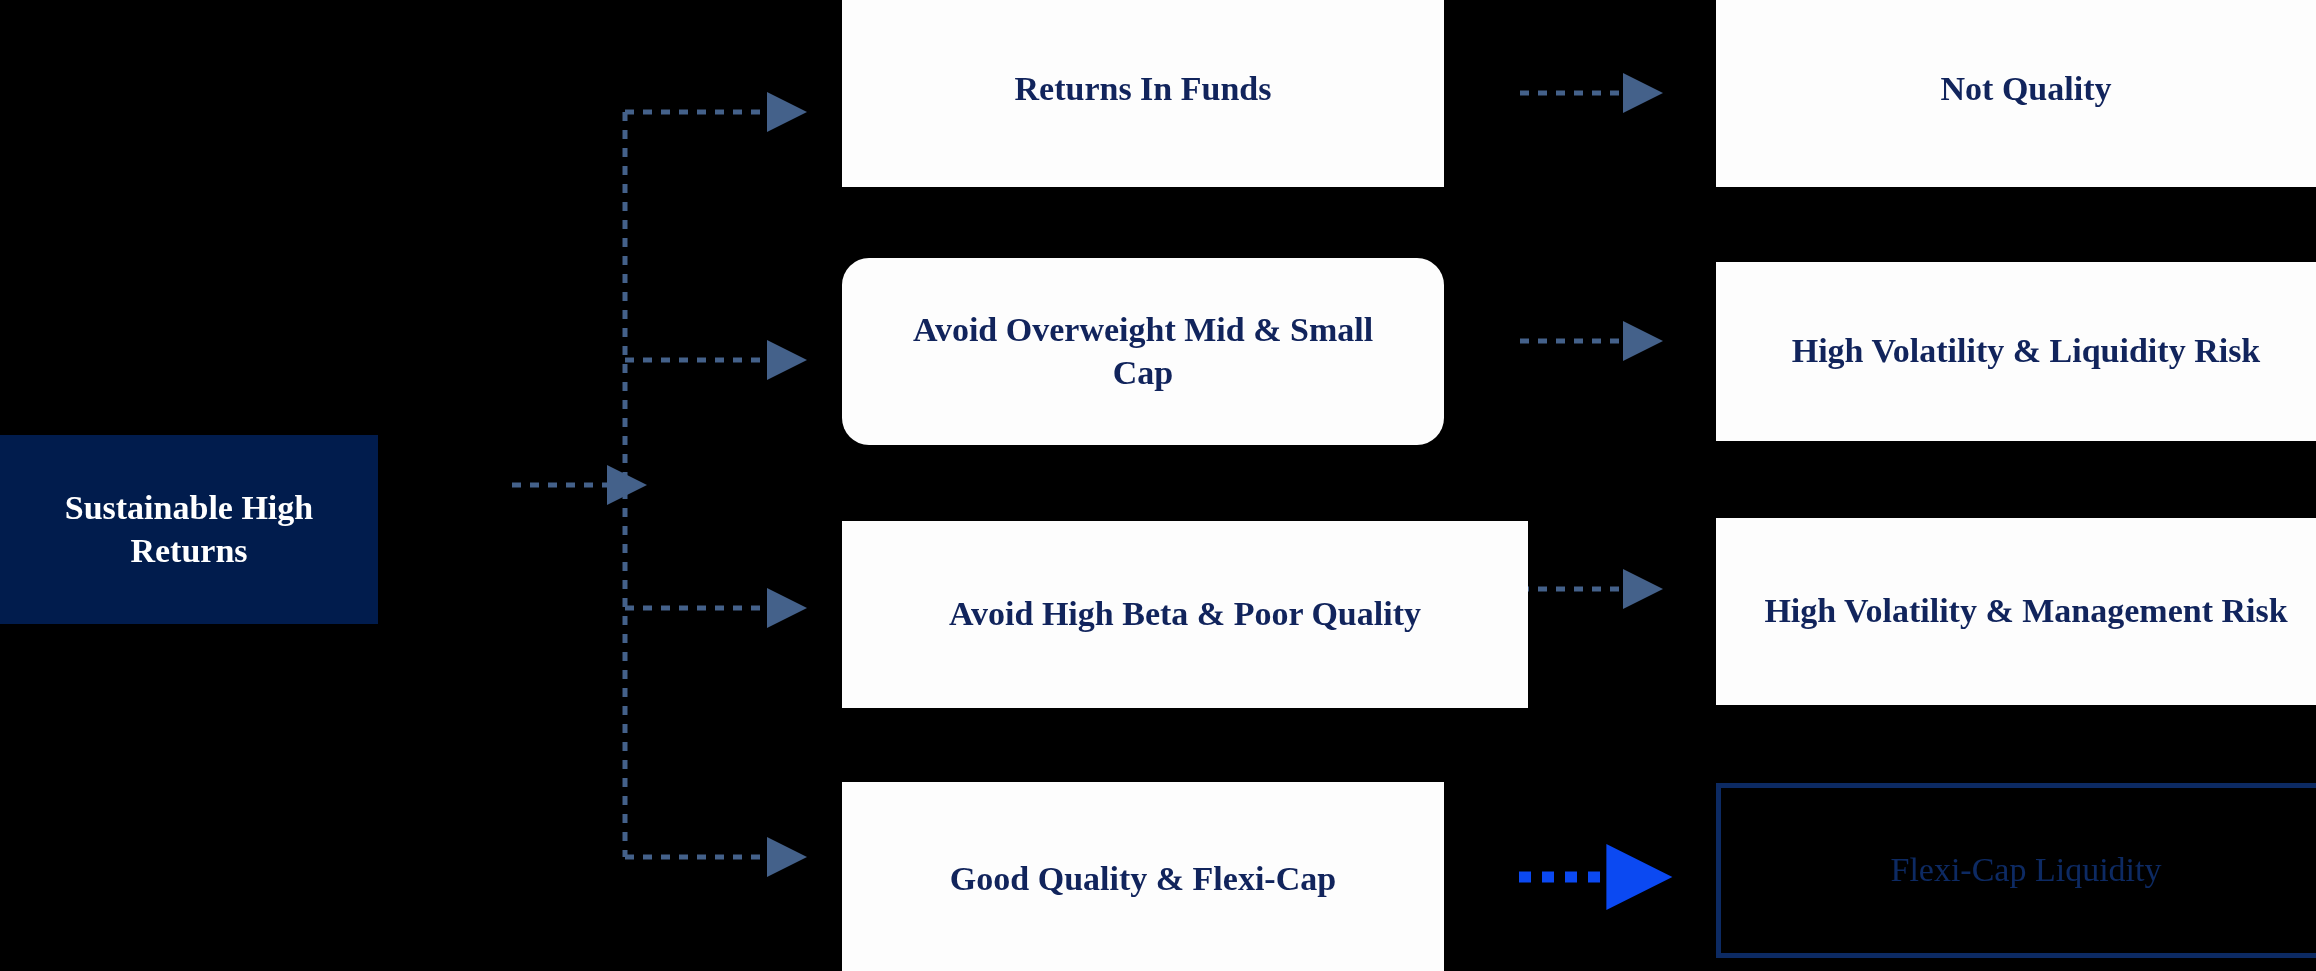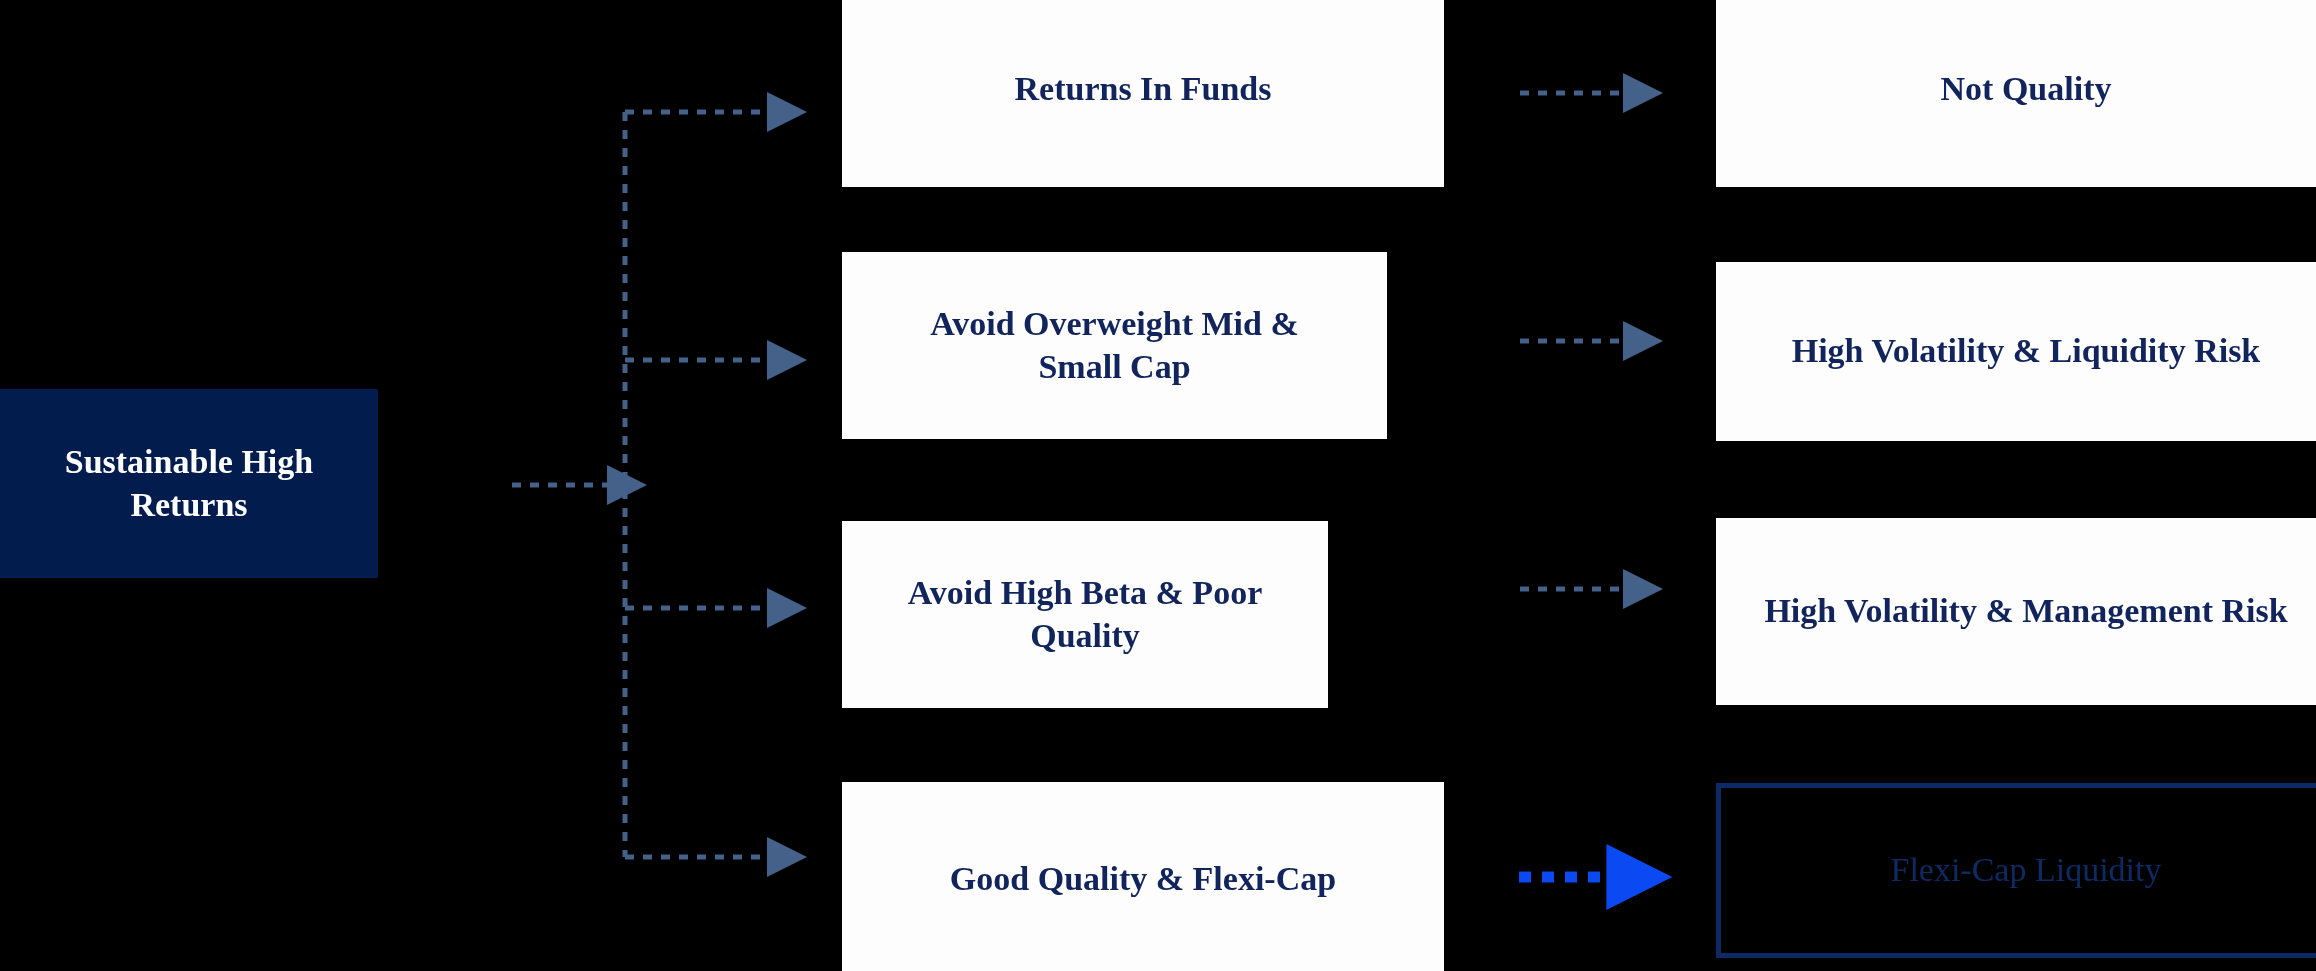--- a/index.html
+++ b/index.html
@@ -25,20 +25,21 @@
     text-align: center;
     box-sizing: border-box;
     line-height: 1.26;
   }
   .node-root {
     background: #011c4d;
     color: #ffffff;
     font-size: 34px;
     font-weight: 700;
     padding: 0 24px;
+    margin-top: 46px;
   }
   .node-mid {
     background: #fdfdfd;
     color: #11245c;
     font-size: 34px;
     font-weight: 700;
     padding: 0 48px;
   }
   .node-out {
     background: #fdfdfd;
@@ -119,25 +120,25 @@
   </svg>
 
   <div class="node node-root" style="left:0px; top:389px; width:378px; height:189px;">
     <span class="node-label">Sustainable High Returns</span>
   </div>
 
   <div class="node node-mid" style="left:842px; top:-8px; width:602px; height:195px;">
     <span class="node-label">Returns In Funds</span>
   </div>
 
-  <div class="node node-mid" style="left:842px; top:252px; width:545px; height:187px;">
+  <div class="node node-mid" style="left:842px; top:258px; width:602px; height:187px;border-radius:27px;">
     <span class="node-label">Avoid Overweight Mid &amp; Small Cap</span>
   </div>
 
-  <div class="node node-mid" style="left:842px; top:521px; width:486px; height:187px;">
+  <div class="node node-mid" style="left:842px; top:521px; width:686px; height:187px;">
     <span class="node-label">Avoid High Beta &amp; Poor Quality</span>
   </div>
 
   <div class="node node-mid" style="left:842px; top:782px; width:602px; height:195px;">
     <span class="node-label">Good Quality &amp; Flexi-Cap</span>
   </div>
 
   <div class="node node-out" style="left:1716px; top:-8px; width:620px; height:195px;">
     <span class="node-label">Not Quality</span>
   </div>

